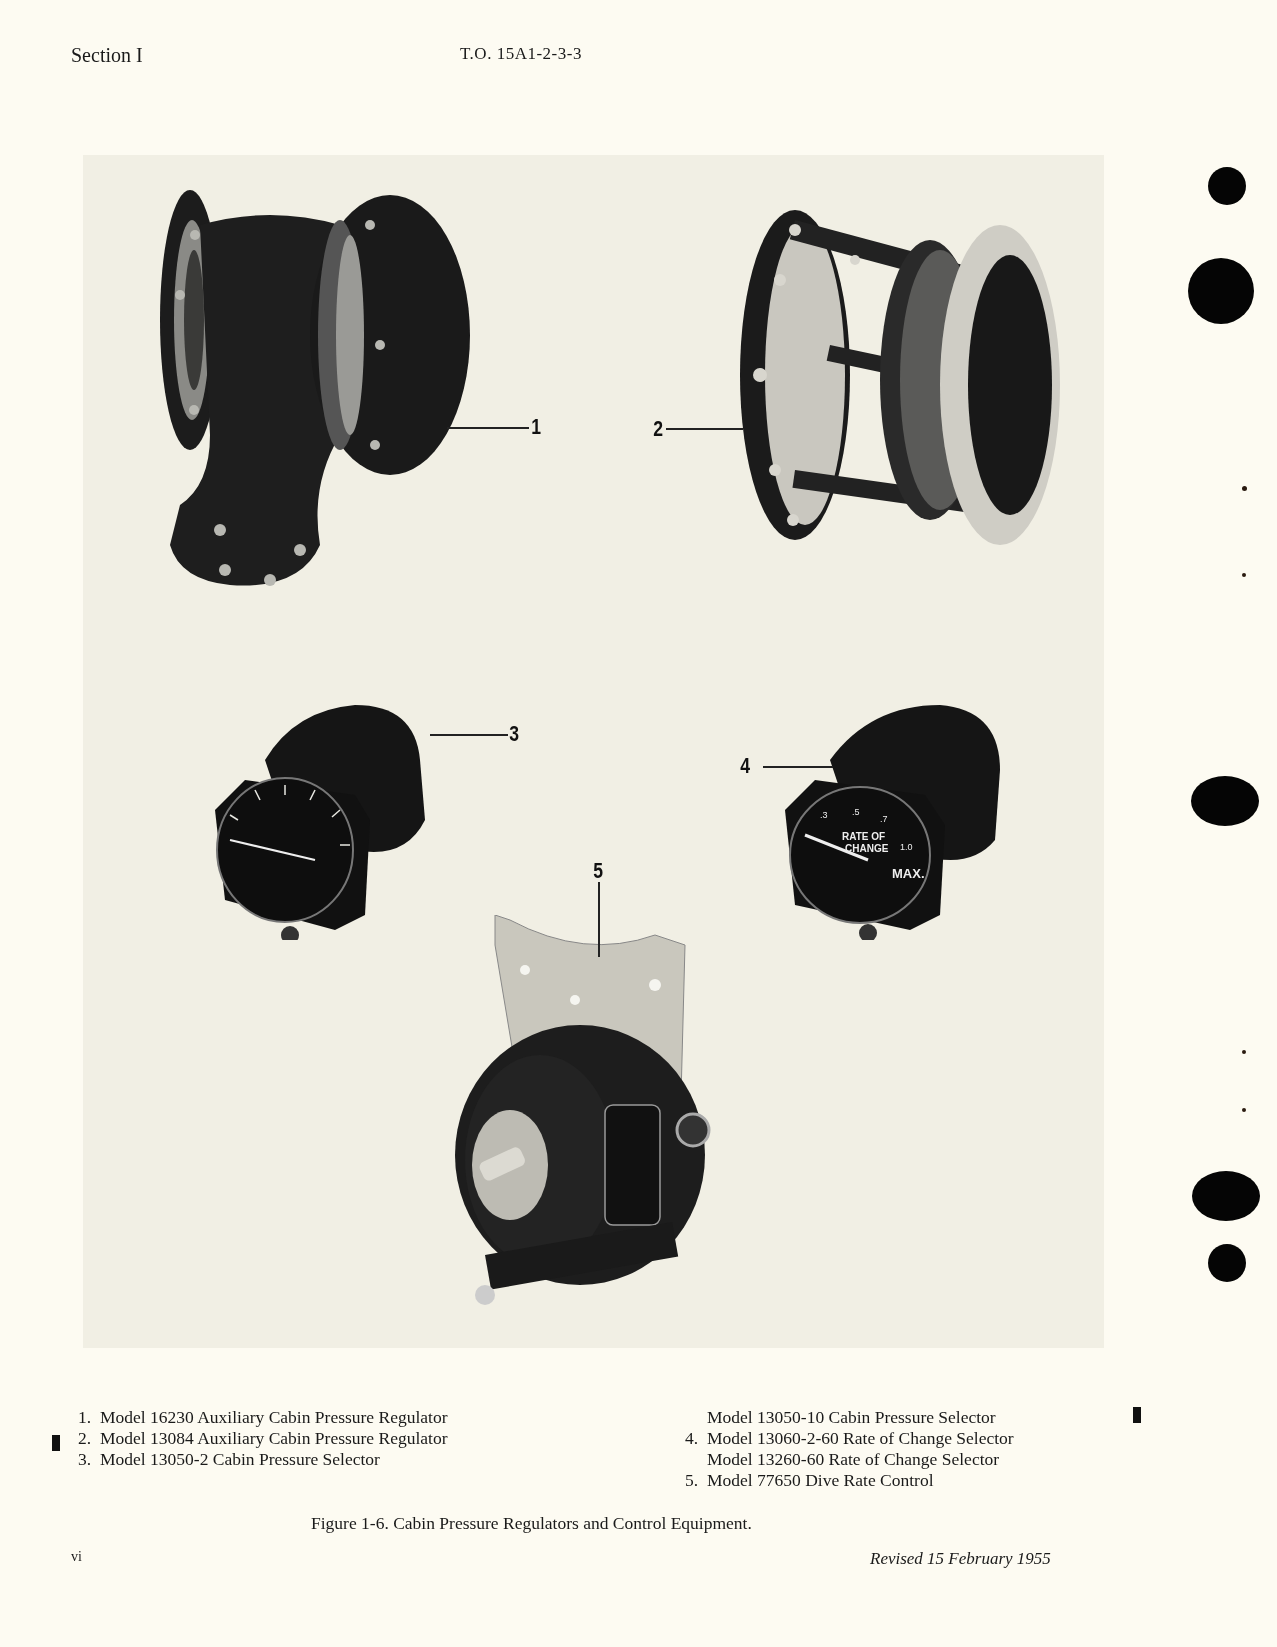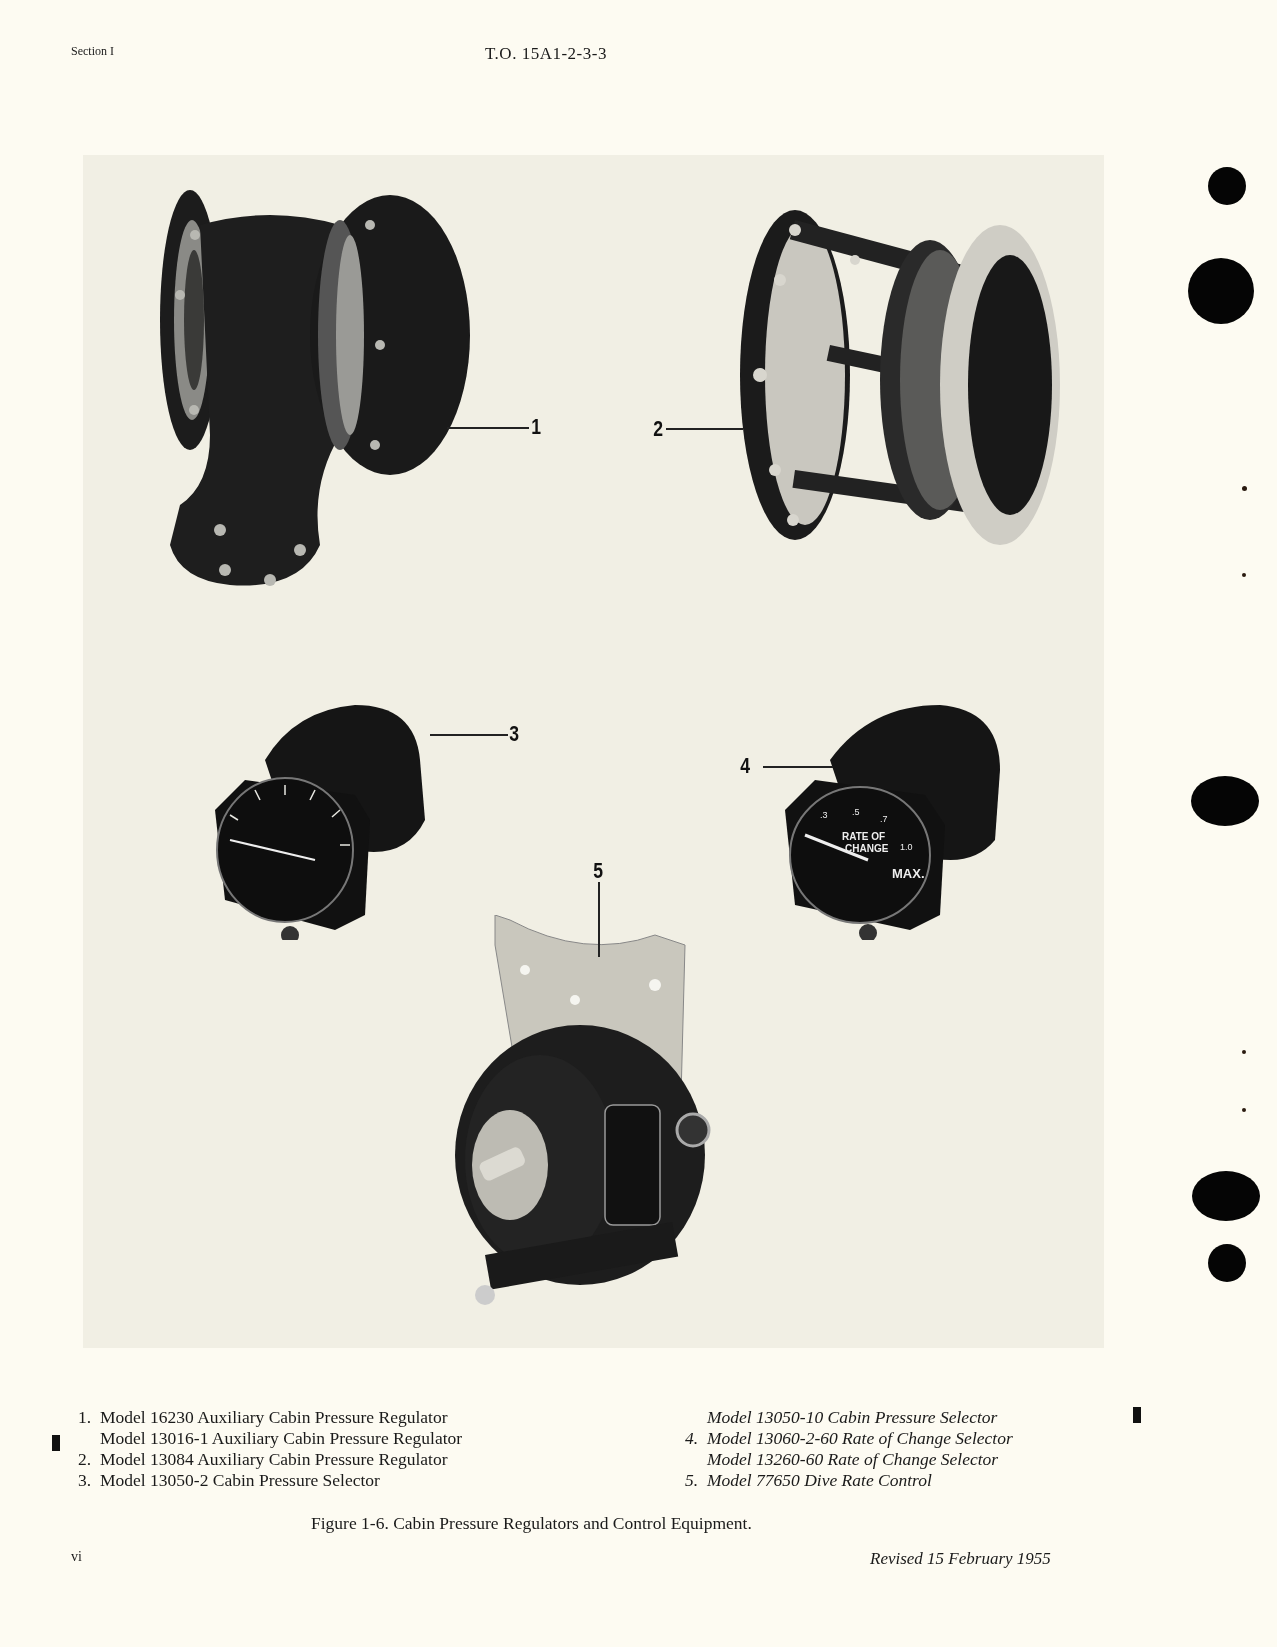--- a/index.html
+++ b/index.html
@@ -4,22 +4,22 @@
 <style>
   html, body { margin: 0; padding: 0; }
   body {
     width: 1277px; height: 1647px;
     background: #fdfbf2;
     position: relative;
     overflow: hidden;
     font-family: "Liberation Serif", "DejaVu Serif", serif;
     color: #1a1a1a;
   }
-  .hdr-left { position: absolute; left: 71px; top: 44px; font-size: 12px; }
-  .hdr-center { position: absolute; left: 485px; top: 44px; font-size: 17px; letter-spacing: 0.5px; }
+  .hdr-left { position: absolute; left: 71px; top: 44px; font-size: 20px; }
+  .hdr-center { position: absolute; left: 460px; top: 44px; font-size: 17px; letter-spacing: 0.5px; }
   .punch { position: absolute; background: #050505; border-radius: 50%; }
   .speck { position: absolute; background: #2a1a10; border-radius: 50%; }
   .photo {
     position: absolute; left: 83px; top: 155px; width: 1021px; height: 1193px;
     background: #f1efe4;
   }
   .callout-line { position: absolute; background: #222; }
   .callout-num { position: absolute; font-family: "Liberation Sans", "DejaVu Sans", sans-serif;
     font-weight: bold; font-size: 22px; color: #111; transform: scaleX(0.8); }
   .legend { position: absolute; font-size: 17.5px; line-height: 21px; }
@@ -148,34 +148,30 @@
 <div class="callout-num" style="left:652px;top:416px;">2</div>
 <div class="callout-line" style="left:666px;top:428px;width:77px;height:1.5px;"></div>
 
 <div class="change-bar" style="left:52px;top:1435px;"></div>
 <div class="legend" style="left:58px;top:1407px;">
   <div class="row">
       <span class="num">1.</span>
       <span>Model 16230 Auxiliary Cabin Pressure Regulator</span>
     </div>
   <div class="row">
-      <span class="num"></span>
-      <span>Model 13016-1 Auxiliary Cabin Pressure Regulator</span>
-    </div>
-  <div class="row">
       <span class="num">2.</span>
       <span>Model 13084 Auxiliary Cabin Pressure Regulator</span>
     </div>
   <div class="row">
       <span class="num">3.</span>
       <span>Model 13050-2 Cabin Pressure Selector</span>
     </div>
 </div>
 <div class="change-bar" style="left:1133px;top:1407px;"></div>
-<div class="legend" style="left:665px;top:1407px;font-style:italic;">
+<div class="legend" style="left:665px;top:1407px;">
   <div class="row">
       <span class="num"></span>
       <span>Model 13050-10 Cabin Pressure Selector</span>
     </div>
   <div class="row">
       <span class="num">4.</span>
       <span>Model 13060-2-60 Rate of Change Selector</span>
     </div>
   <div class="row">
       <span class="num"></span>

